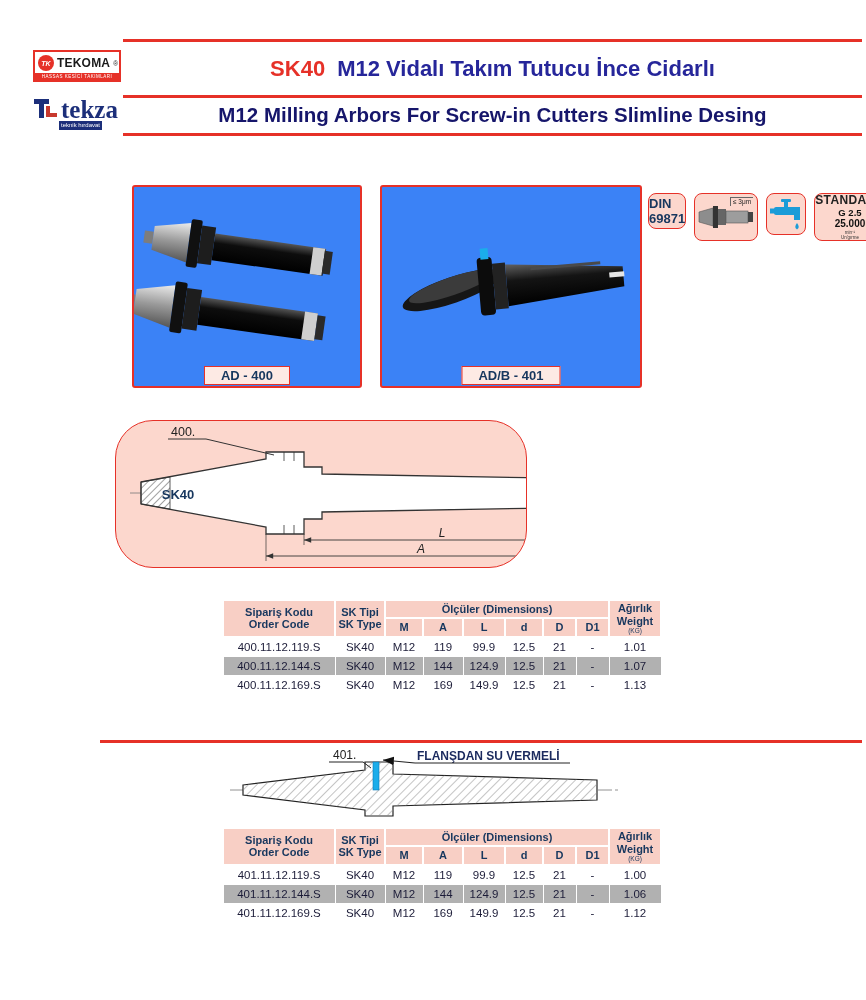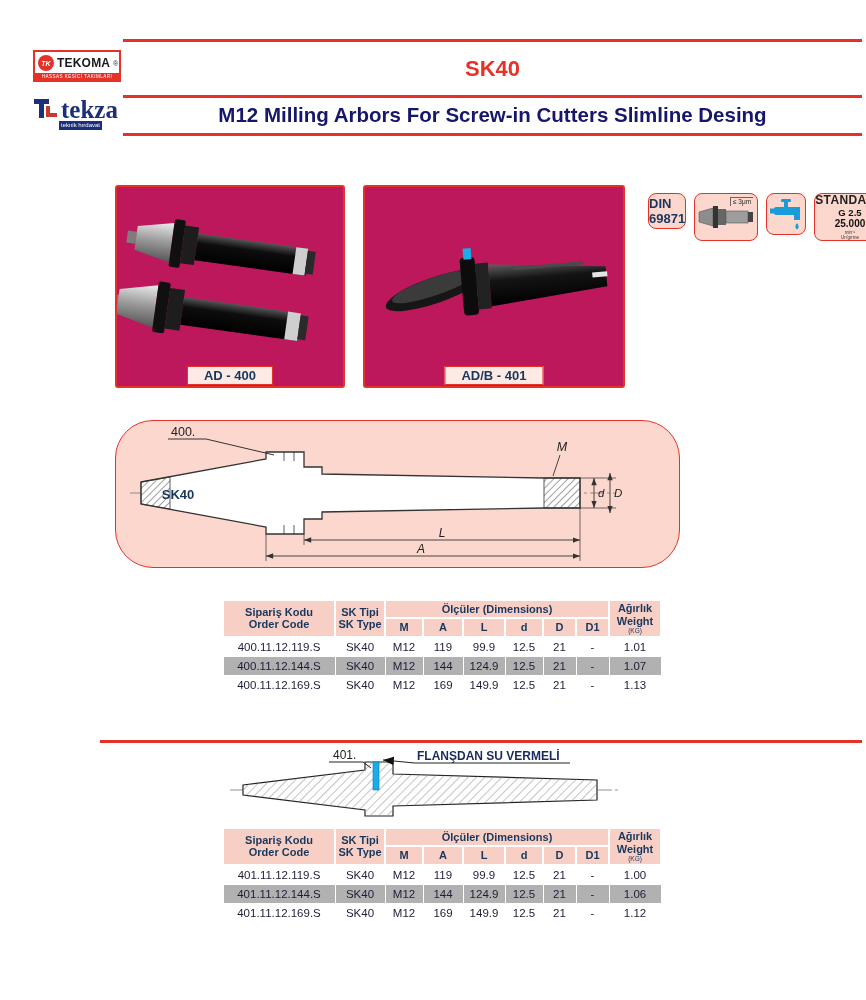--- a/index.html
+++ b/index.html
@@ -27,21 +27,21 @@
   .tk-name { font-size:12px; font-weight:800; color:#1a1a1a; letter-spacing:.2px; }
   .tk-reg { font-size:6.5px; vertical-align:super; color:#1a1a1a; }
   .tk-strip { background:#e63128; color:#fff; font-size:4.5px; line-height:7px; text-align:center; letter-spacing:.5px; }
 
   .tekza-logo { position:absolute; left:33px; top:98px; width:88px; }
   .tz-row { display:flex; align-items:flex-end; gap:2px; }
   .tz-name { font-family:"Liberation Serif", serif; font-size:25px; font-weight:bold; color:#1c2f7a; line-height:20px; }
   .tz-strip { background:#1c2f7a; color:#fff; font-size:6px; line-height:9px; text-align:center; margin-top:1px; margin-left:26px; padding:0 2px; width:fit-content; }
 
   
-  .photo-box { position:absolute; border:2px solid #e63128; border-radius:3px; background:#be185d; }
+  .photo-box { position:absolute; border:2px solid #e63128; border-radius:3px; background:#3b82f6;margin-left:17px; }
   .photo-left  { left:115px; top:185px; width:230px; height:203px; }
   .photo-right { left:363px; top:185px; width:262px; height:203px; }
   .photo-label { position:absolute; bottom:1px; left:50%; transform:translateX(-50%);
                  background:#fdeae4; border:1.5px solid #e63128; font-size:13px; font-weight:bold;
                  color:#17375e; padding:1px 16px; white-space:nowrap; }
 
   
   .badges { position:absolute; left:648px; top:193px; width:108px; display:flex; flex-direction:row; gap:8px; }
   .badge { background:#fcd7cd; border:1.5px solid #e63128; border-radius:8px;
            display:flex; align-items:center; justify-content:center;
@@ -58,21 +58,21 @@
   .b-standard { height:48px; flex-direction:column; line-height:1.15; }
   .std-0 { font-size:12px; color:#222; font-weight:bold; letter-spacing:.4px; }
   .std-1 { font-size:9.5px; color:#111; }
   .std-2 { font-size:10px; color:#111; }
   .std-3 { font-size:4.5px; color:#333; font-weight:normal; }
   .std-4 { font-size:4.5px; color:#333; font-weight:normal; }
   .b-chip { height:40px; }
   .chip-circle { border:1.6px solid #222; border-radius:50%; padding:5px 7px; font-size:11.5px; color:#111; letter-spacing:.4px; }
 
   
-  .drawing-box { position:absolute; left:115px; top:420px; width:565px; height:148px;
+  .drawing-box { position:absolute; left:115px; top:420px; width:412px; height:148px;
                  background:#fcd7cd; border:1.5px solid #e63128; border-radius:38px; overflow:hidden; }
 
   
   .section-title { position:absolute; left:0; top:572px; width:860px; text-align:center;
                    font-size:23px; font-weight:bold; color:#1b1b3a; letter-spacing:.5px; }
 
   
   .spec-table { position:absolute; left:222px; width:438px; border-collapse:collapse; table-layout:fixed; }
   .table1 { top:599px; } .table2 { top:827px; }
   .spec-table th { background:#f8cfc5; color:#17375e; font-size:11px; font-weight:bold;
@@ -111,20 +111,21 @@
         <rect x="13" y="15" width="11" height="4" fill="#c8392e"></rect>
       </svg>
       <span class="tz-name">tekza</span>
     </div>
     <div class="tz-strip">teknik hırdavat</div>
   </div>
 
   <div class="rule rule1"></div>
   <div class="title1">
     <span class="code">SK40</span>
+    <span class="t1">M12 Vidalı Takım Tutucu İnce Cidarlı</span>
   </div>
   <div class="rule rule2"></div>
   <div class="title2">M12 Milling Arbors For Screw-in Cutters Slimline Desing</div>
   <div class="rule rule3"></div>
 
   <div class="photo-box photo-left">
     <svg width="226" height="199" viewBox="0 0 226 199">
       <defs>
         <linearGradient id="coneg1" x1="0" y1="0" x2="0" y2="1">
           <stop offset="0" stop-color="#ececec"></stop>

